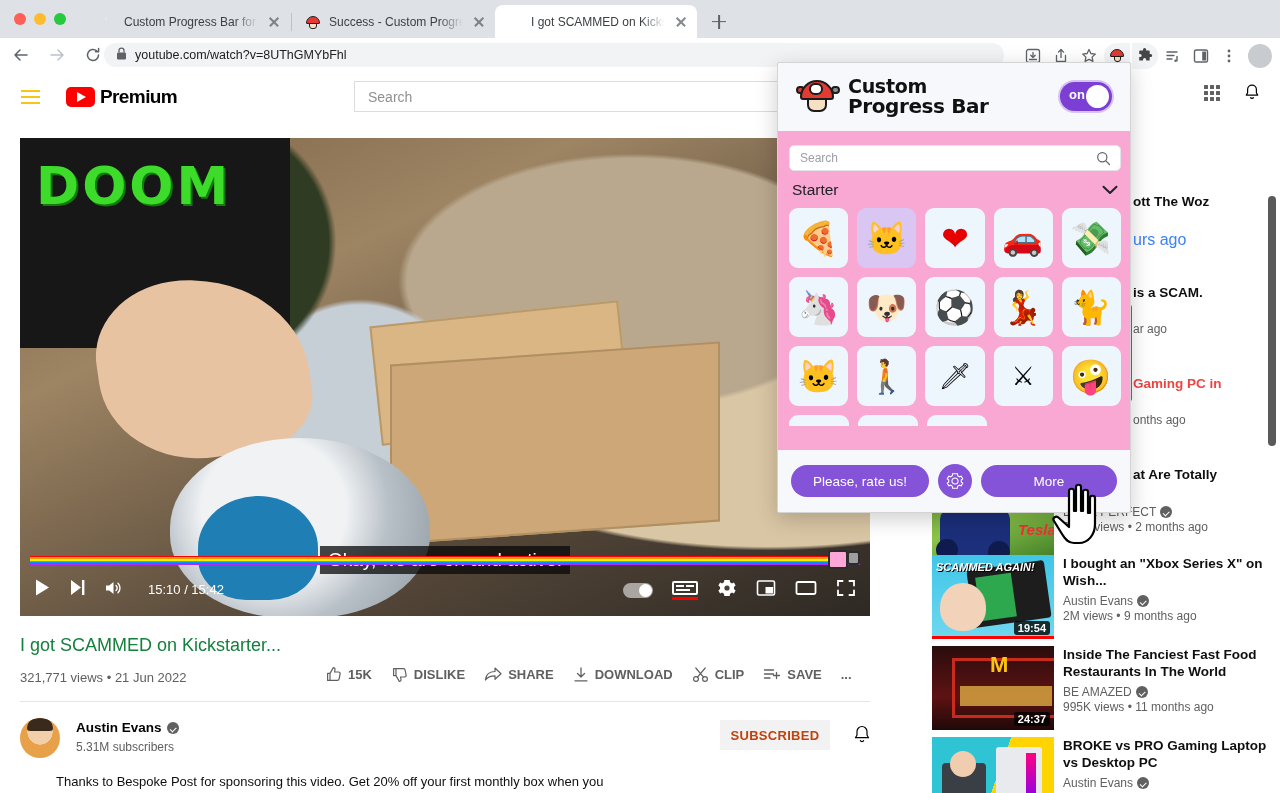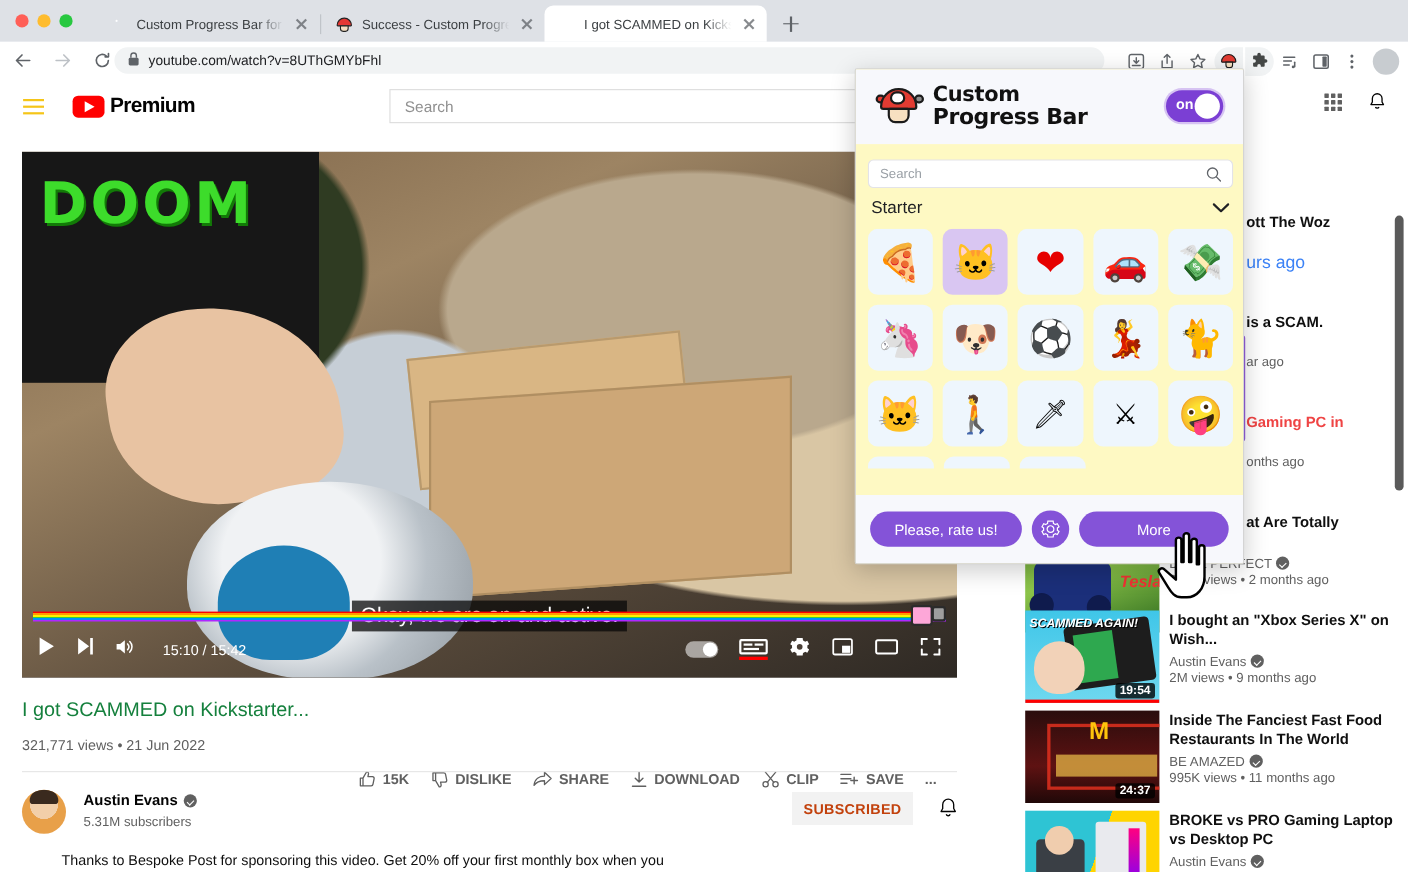--- a/index.html
+++ b/index.html
@@ -188,21 +188,21 @@
   .cc .bx { position: absolute; inset: 0 0 5px 0; border: 2px solid #fff; border-radius: 2px; }
   .cc .l1 { position: absolute; left: 4px; top: 4px; width: 8px; height: 2px; background: #fff; }
   .cc .l2 { position: absolute; left: 14px; top: 4px; width: 8px; height: 2px; background: #fff; }
   .cc .l3 { position: absolute; left: 4px; top: 8px; width: 14px; height: 2px; background: #fff; }
   .cc .ul { position: absolute; left: 0; bottom: 0; width: 26px; height: 3px; background: #f00; }
 
   
   .vtitle { position: absolute; left: 20px; top: 514px; font-size: 18px; color: #15803d; }
   .vmeta { position: absolute; left: 20px; top: 549px; font-size: 13px; color: #606060; }
   .actions { position: absolute; left: 325px; top: 545px; display: flex; align-items: center; gap: 19px;
-      font-size: 13px; font-weight: 600; color: #606060; margin-top: 34px; }
+      font-size: 13px; font-weight: 600; color: #606060; }
   .act { display: flex; align-items: center; gap: 6px; }
 
   .divider { position: absolute; left: 20px; top: 580px; width: 850px; height: 1px; background: #e5e5e5; }
 
   .channelrow { position: absolute; left: 20px; top: 595px; width: 850px; height: 62px; }
   .chavatar { position: absolute; left: 0; top: 2px; width: 40px; height: 40px; border-radius: 50%;
       background: radial-gradient(circle at 50% 35%, #f2cfa9 0 38%, #e8a049 39% 100%); overflow: hidden; }
   .chavatar:after { content:""; position:absolute; left:7px; top:0; width:26px; height:13px; background:#3a2a1e; border-radius: 13px 13px 4px 4px; }
   .chname { position: absolute; left: 56px; top: 4px; font-size: 13.5px; font-weight: 600; color: #030303;
       display: flex; align-items: center; gap: 5px; }
@@ -234,21 +234,21 @@
   .purplebar { position: absolute; left: 1128px; top: 184px; width: 4px; height: 96px;
       background: #8a4fd6; border-radius: 2px; }
 
   
   .pagescroll { position: absolute; right: 4px; top: 75px; width: 8px; height: 250px;
       background: #5a5a5a; border-radius: 4px; }
 
   
   .popup {
     position: absolute; left: 777px; top: 62px; width: 354px; height: 451px;
-    background: #fef9c3; border: 1px solid #d4d4d4; border-radius: 2px;
+    background: #f9a8d4; border: 1px solid #d4d4d4; border-radius: 2px;
     box-shadow: 0 6px 22px rgba(0,0,0,.20); overflow: hidden;
   }
   .pop-head { position: relative; height: 68px; background: #f7f8fc; }
   .pop-logo { position: absolute; left: 18px; top: 14px; display: flex; align-items: center; gap: 8px; }
   .mush { width: 44px; height: 34px; position: relative; }
   .mush .mc { position: absolute; left: 4px; top: 0; width: 34px; height: 20px; background: #e23b32;
       border: 2.4px solid #1b1b1b; border-radius: 17px 17px 3px 3px; }
   .mush .mspot1 { position: absolute; left: 13px; top: 3px; width: 14px; height: 12px; background: #fff;
       border: 2px solid #1b1b1b; border-radius: 7px; }
   .mush .mst { position: absolute; left: 11px; top: 18px; width: 20px; height: 14px; background: #f7e0c1;

